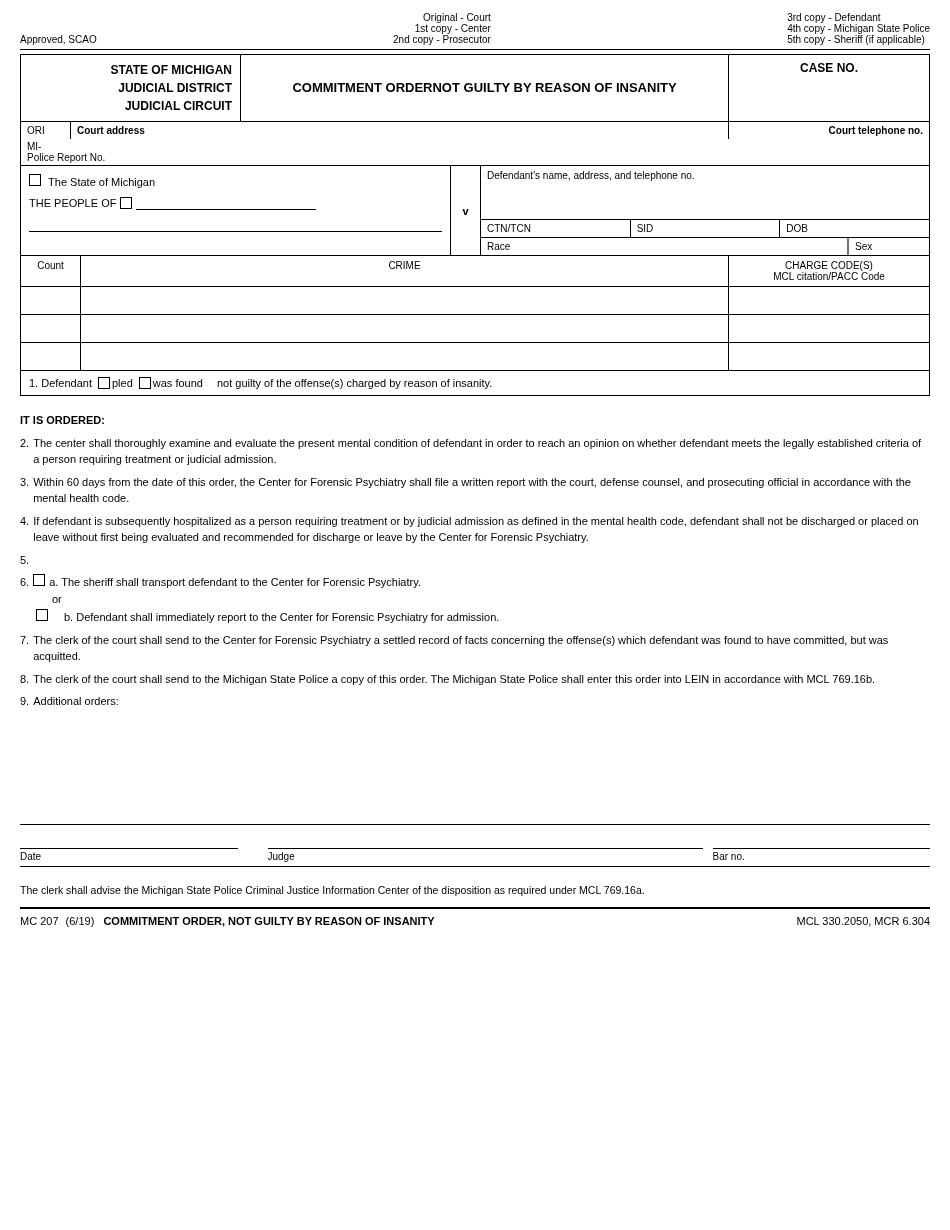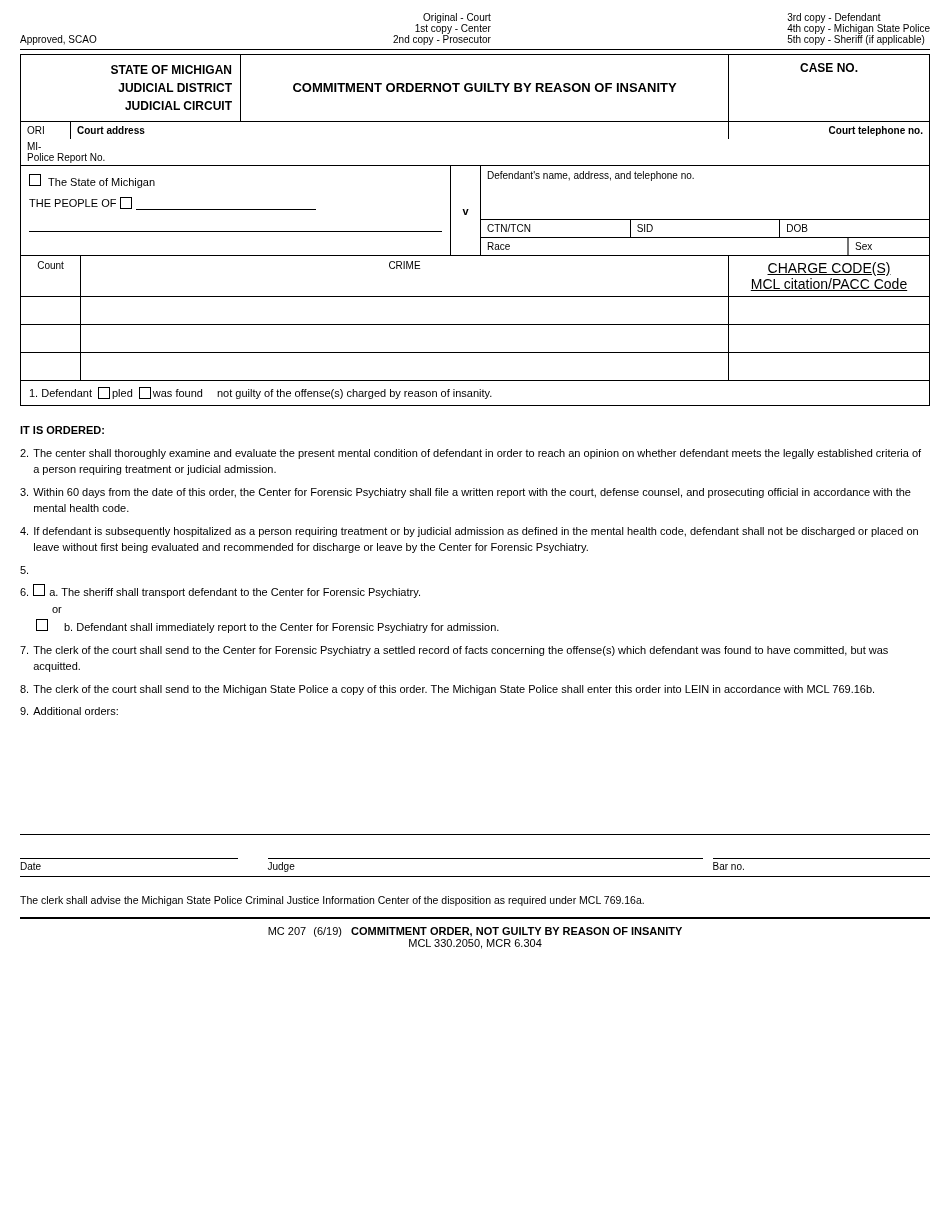--- a/index.html
+++ b/index.html
@@ -191,23 +191,22 @@
       flex: 1;
       border-right: 1px solid #000;
       padding: 4px 6px;
       font-size: 10px;
       text-align: center;
     }
     .crime-charge-col {
       width: 200px;
       min-width: 200px;
       padding: 4px 6px;
-      font-size: 14px;
+      font-size: 10px;
       text-align: center;
-      text-decoration: underline;
     }
     .crime-row {
       display: flex;
       border-bottom: 1px solid #000;
       min-height: 28px;
     }
     .crime-row-count {
       width: 60px;
       min-width: 60px;
       border-right: 1px solid #000;
@@ -298,21 +297,20 @@
 
     
     .footer-row {
       display: flex;
       justify-content: space-between;
       align-items: center;
       border-top: 2px solid #000;
       padding-top: 6px;
       margin-top: 10px;
       font-size: 11px;
-      flex-direction: column;
     }
     .footer-left { font-size: 11px; }
     .footer-right { font-size: 11px; }
     .footer-form-name { font-weight: bold; }
   </style>
 </head>
 <body>
 
 <div class="page">
 

